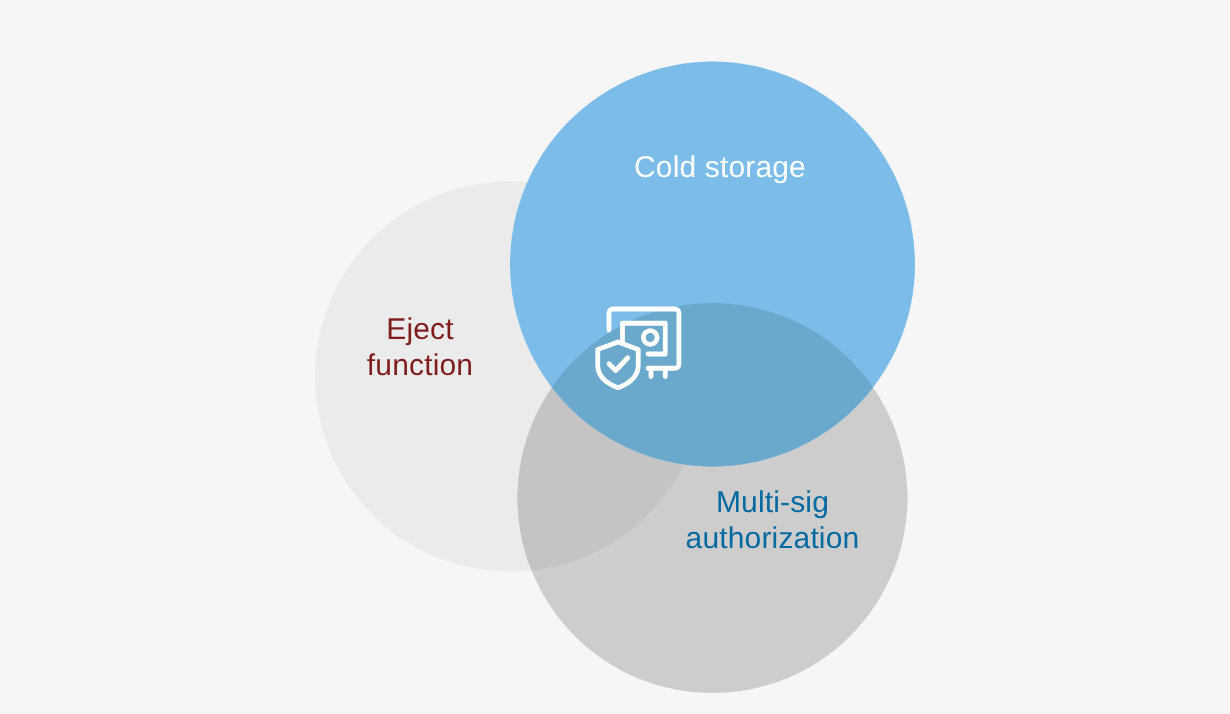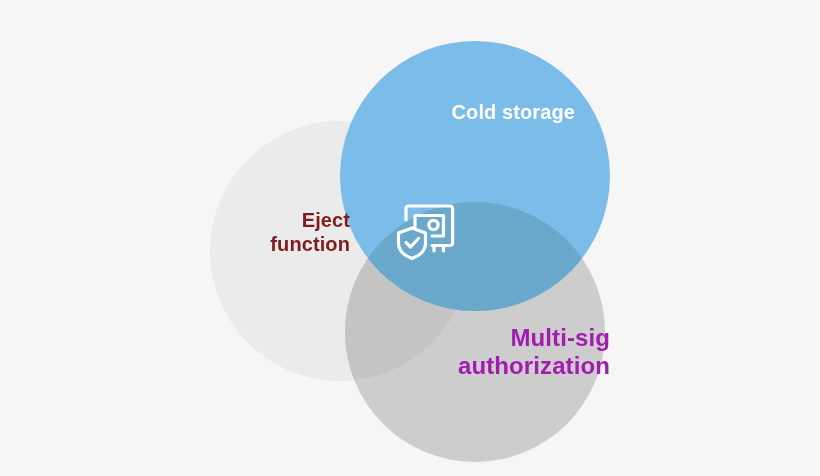--- a/index.html
+++ b/index.html
@@ -23,22 +23,22 @@
   .venn-svg {
     position: absolute;
     left: 0;
     top: 0;
     width: 820px;
     height: 476px;
     display: block;
   }
   .venn-label {
     position: absolute;
-    text-align: right;
-    font-weight: bold;
+    text-align: center;
+    font-weight: normal;
     line-height: 1.18;
     letter-spacing: 0.1px;
     white-space: pre-line;
     pointer-events: none;
   }
   .label-eject {
     left: 210px;
     top: 209px;
     width: 140px;
     font-size: 20px;
@@ -48,22 +48,22 @@
     left: 385px;
     top: 101px;
     width: 190px;
     font-size: 20px;
     color: #ffffff;
   }
   .label-multisig {
     left: 420px;
     top: 324px;
     width: 190px;
-    font-size: 24px;
-    color: #a21caf;
+    font-size: 20px;
+    color: #0369a1;
   }
   .center-icon {
     position: absolute;
     left: 393px;
     top: 202px;
     width: 64px;
     height: 60px;
   }
   .center-icon svg {
     display: block;

